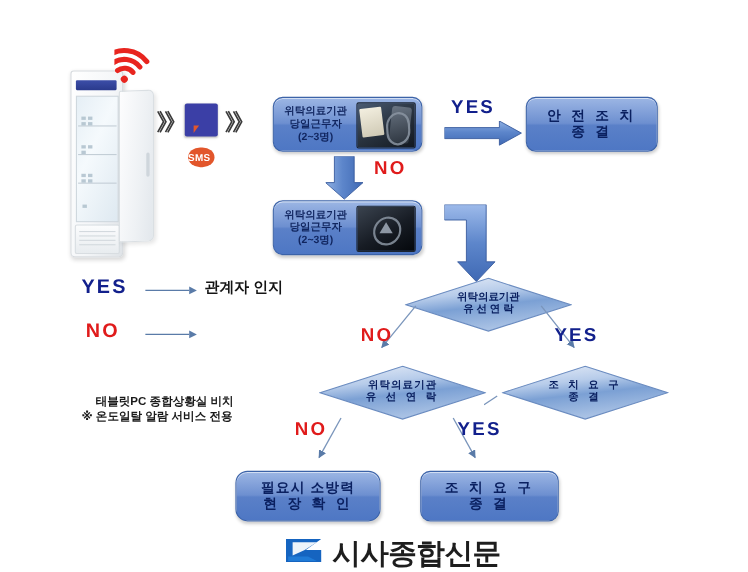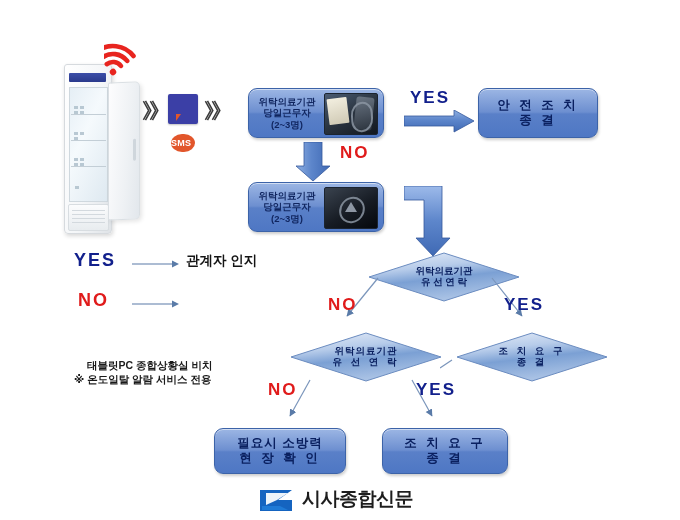--- a/index.html
+++ b/index.html
@@ -169,21 +169,21 @@
   }
   .note-text {
     color: #1a1a1a; font-weight: 700; font-size: 10.5px; line-height: 14px;
     white-space: nowrap;
   }
 
   
   .wm { left: 258px; top: 484px; width: 190px; height: 32px; }
   .wm-name {
     position: absolute; left: 44px; top: 2px;
-    font-size: 19px; font-weight: 700; color: #1d1d1d;
+    font-size: 26px; font-weight: 700; color: #1d1d1d;
     letter-spacing: -0.5px; white-space: nowrap;
   }
 </style>
 </head>
 <body>
 
 <div id="canvas">
 
   <div class="abs fridge-wrap">
     <div class="fridge-body">
@@ -375,21 +375,21 @@
     <line x1="30" y1="22" x2="10" y2="58" stroke="#7a95bb" stroke-width="1.2" marker-end="url(#ah1)"></line>
     <line x1="132" y1="22" x2="152" y2="58" stroke="#7a95bb" stroke-width="1.2" marker-end="url(#ah1)"></line>
   </svg>
   <span class="abs lbl-no" style="left:268px;top:380px;font-size:17px;">NO</span>
   <span class="abs lbl-yes" style="left:416px;top:380px;font-size:17px;">YES</span>
 
   <svg class="abs" style="left:440px;top:356px" width="20" height="18" viewBox="0 0 20 18">
     <path d="M0,12 L12,4" stroke="#7a95bb" stroke-width="1.2" fill="none"></path>
   </svg>
 
-  <div class="rbox" style="left:214px;top:428px;width:130px;height:44px;">
+  <div class="rbox" style="left:214px;top:428px;width:130px;height:44px;border-radius:11px;">
     <div class="lines" style="font-size:12.5px;">
       <span class="ln" style="letter-spacing:1px">필요시 소방력</span>
       <span class="ln spread">현 장 확 인</span>
     </div>
   </div>
 
   <div class="rbox" style="left:382px;top:428px;width:124px;height:44px;">
     <div class="lines" style="font-size:12.5px;">
       <span class="ln spread">조 치 요 구</span>
       <span class="ln spread">종          결</span>

